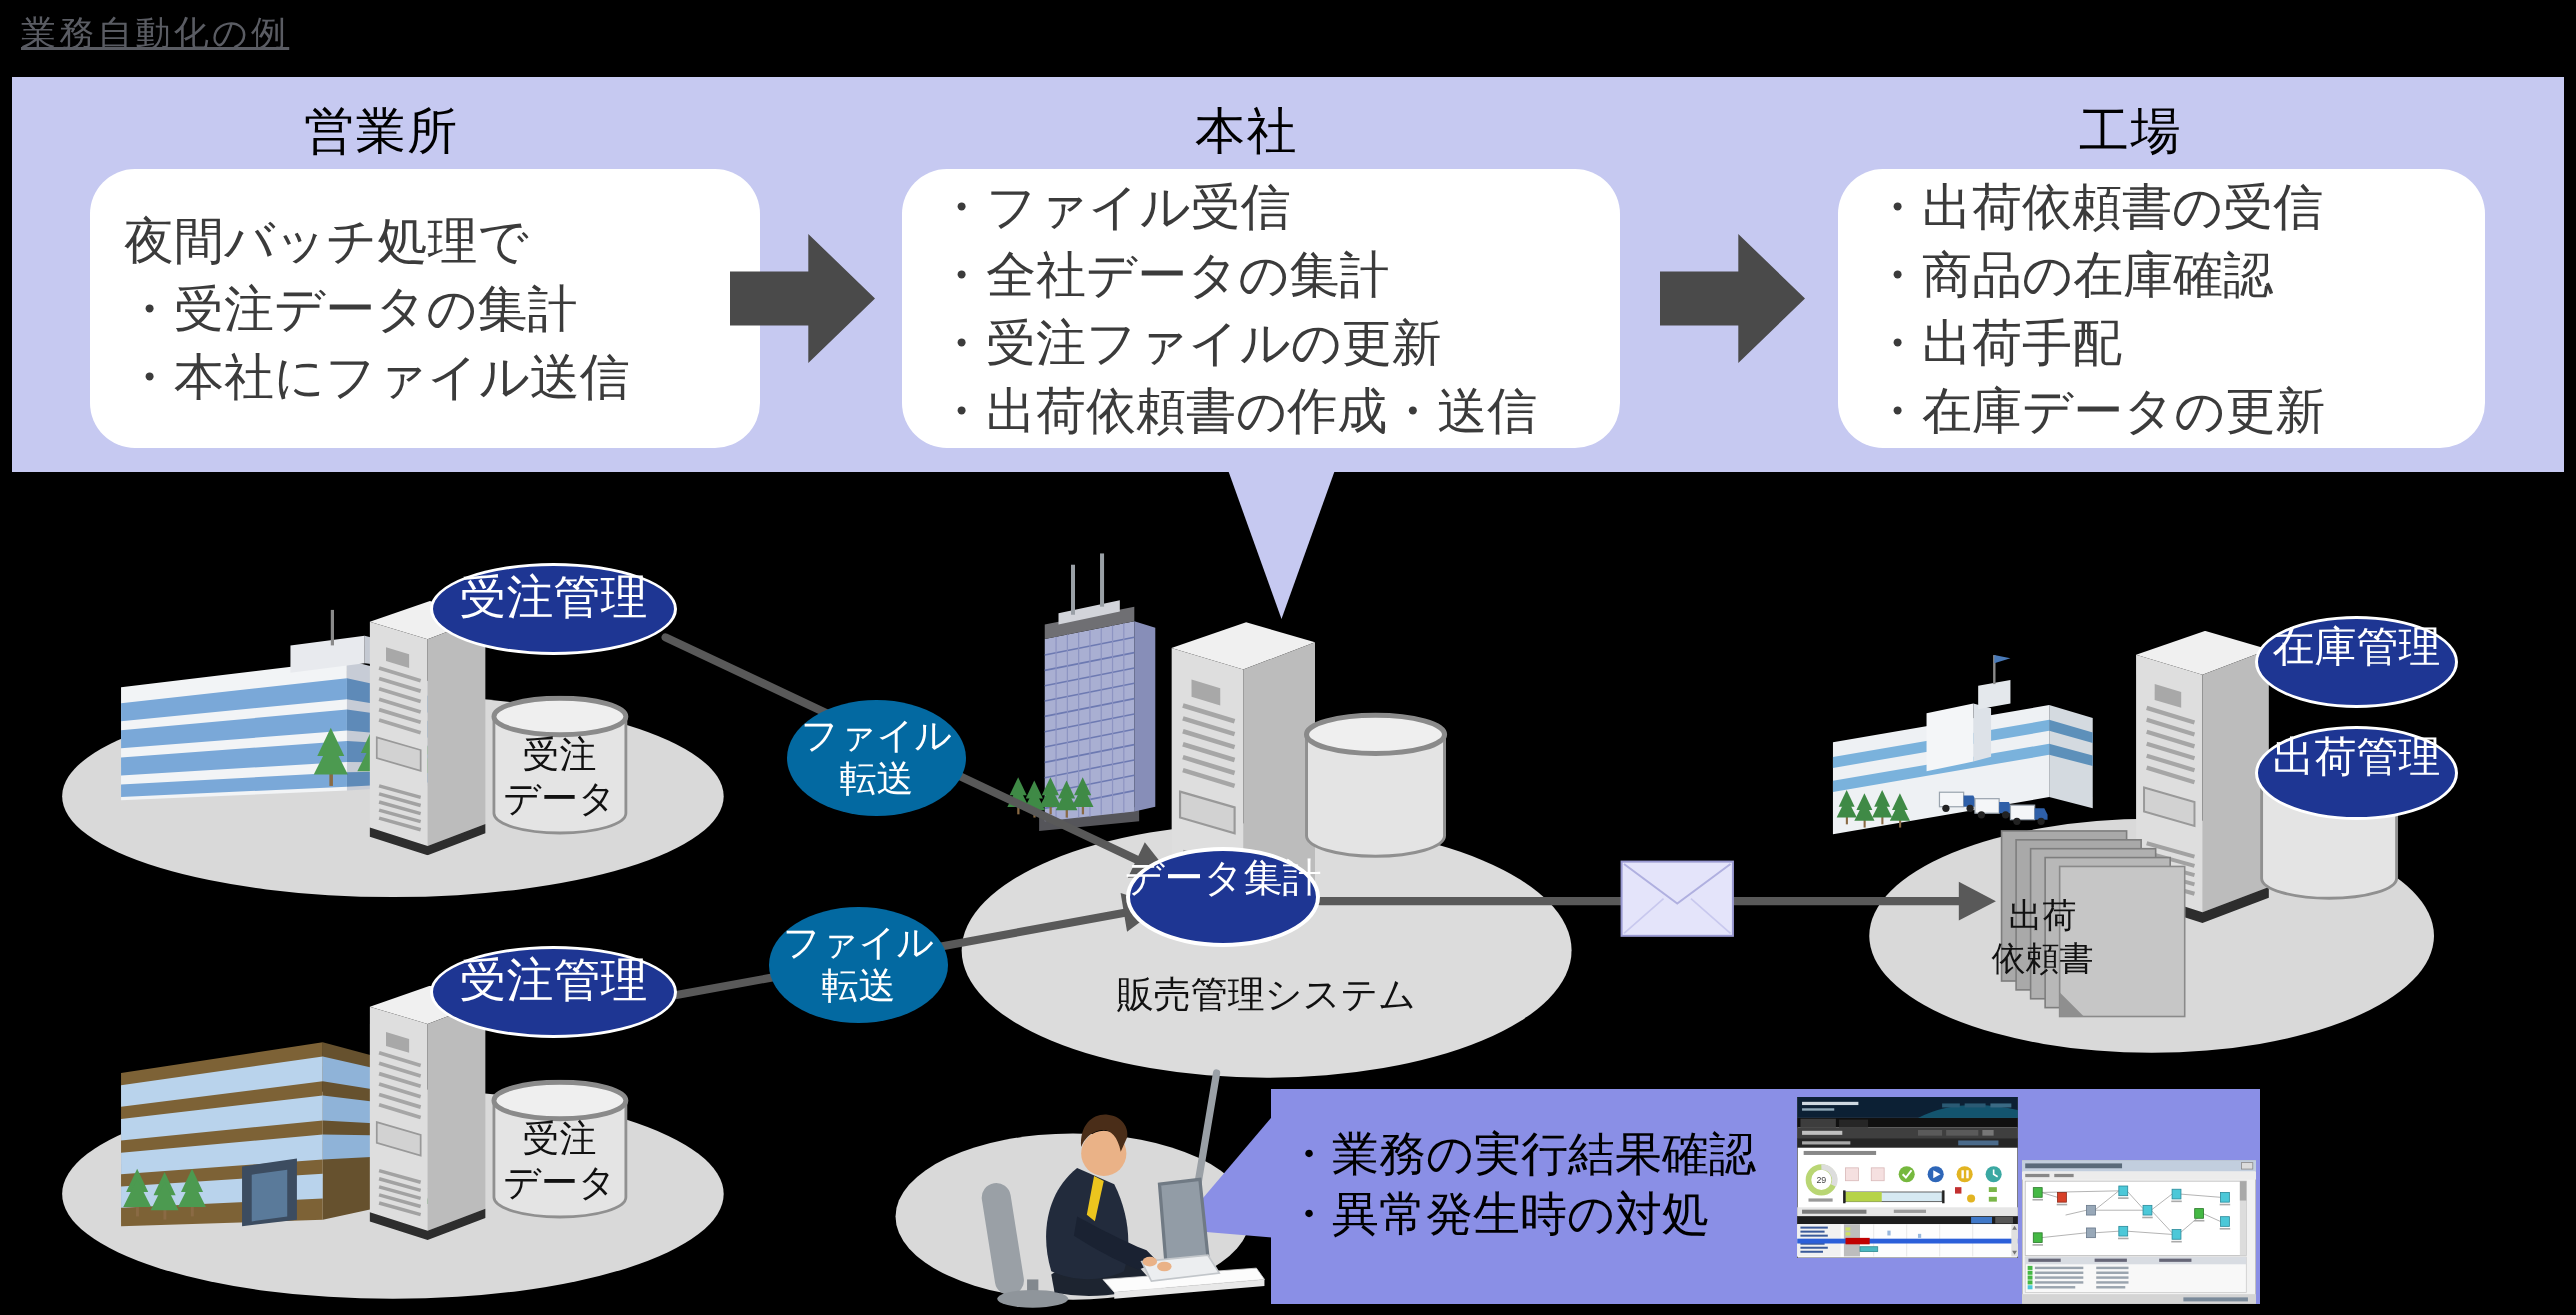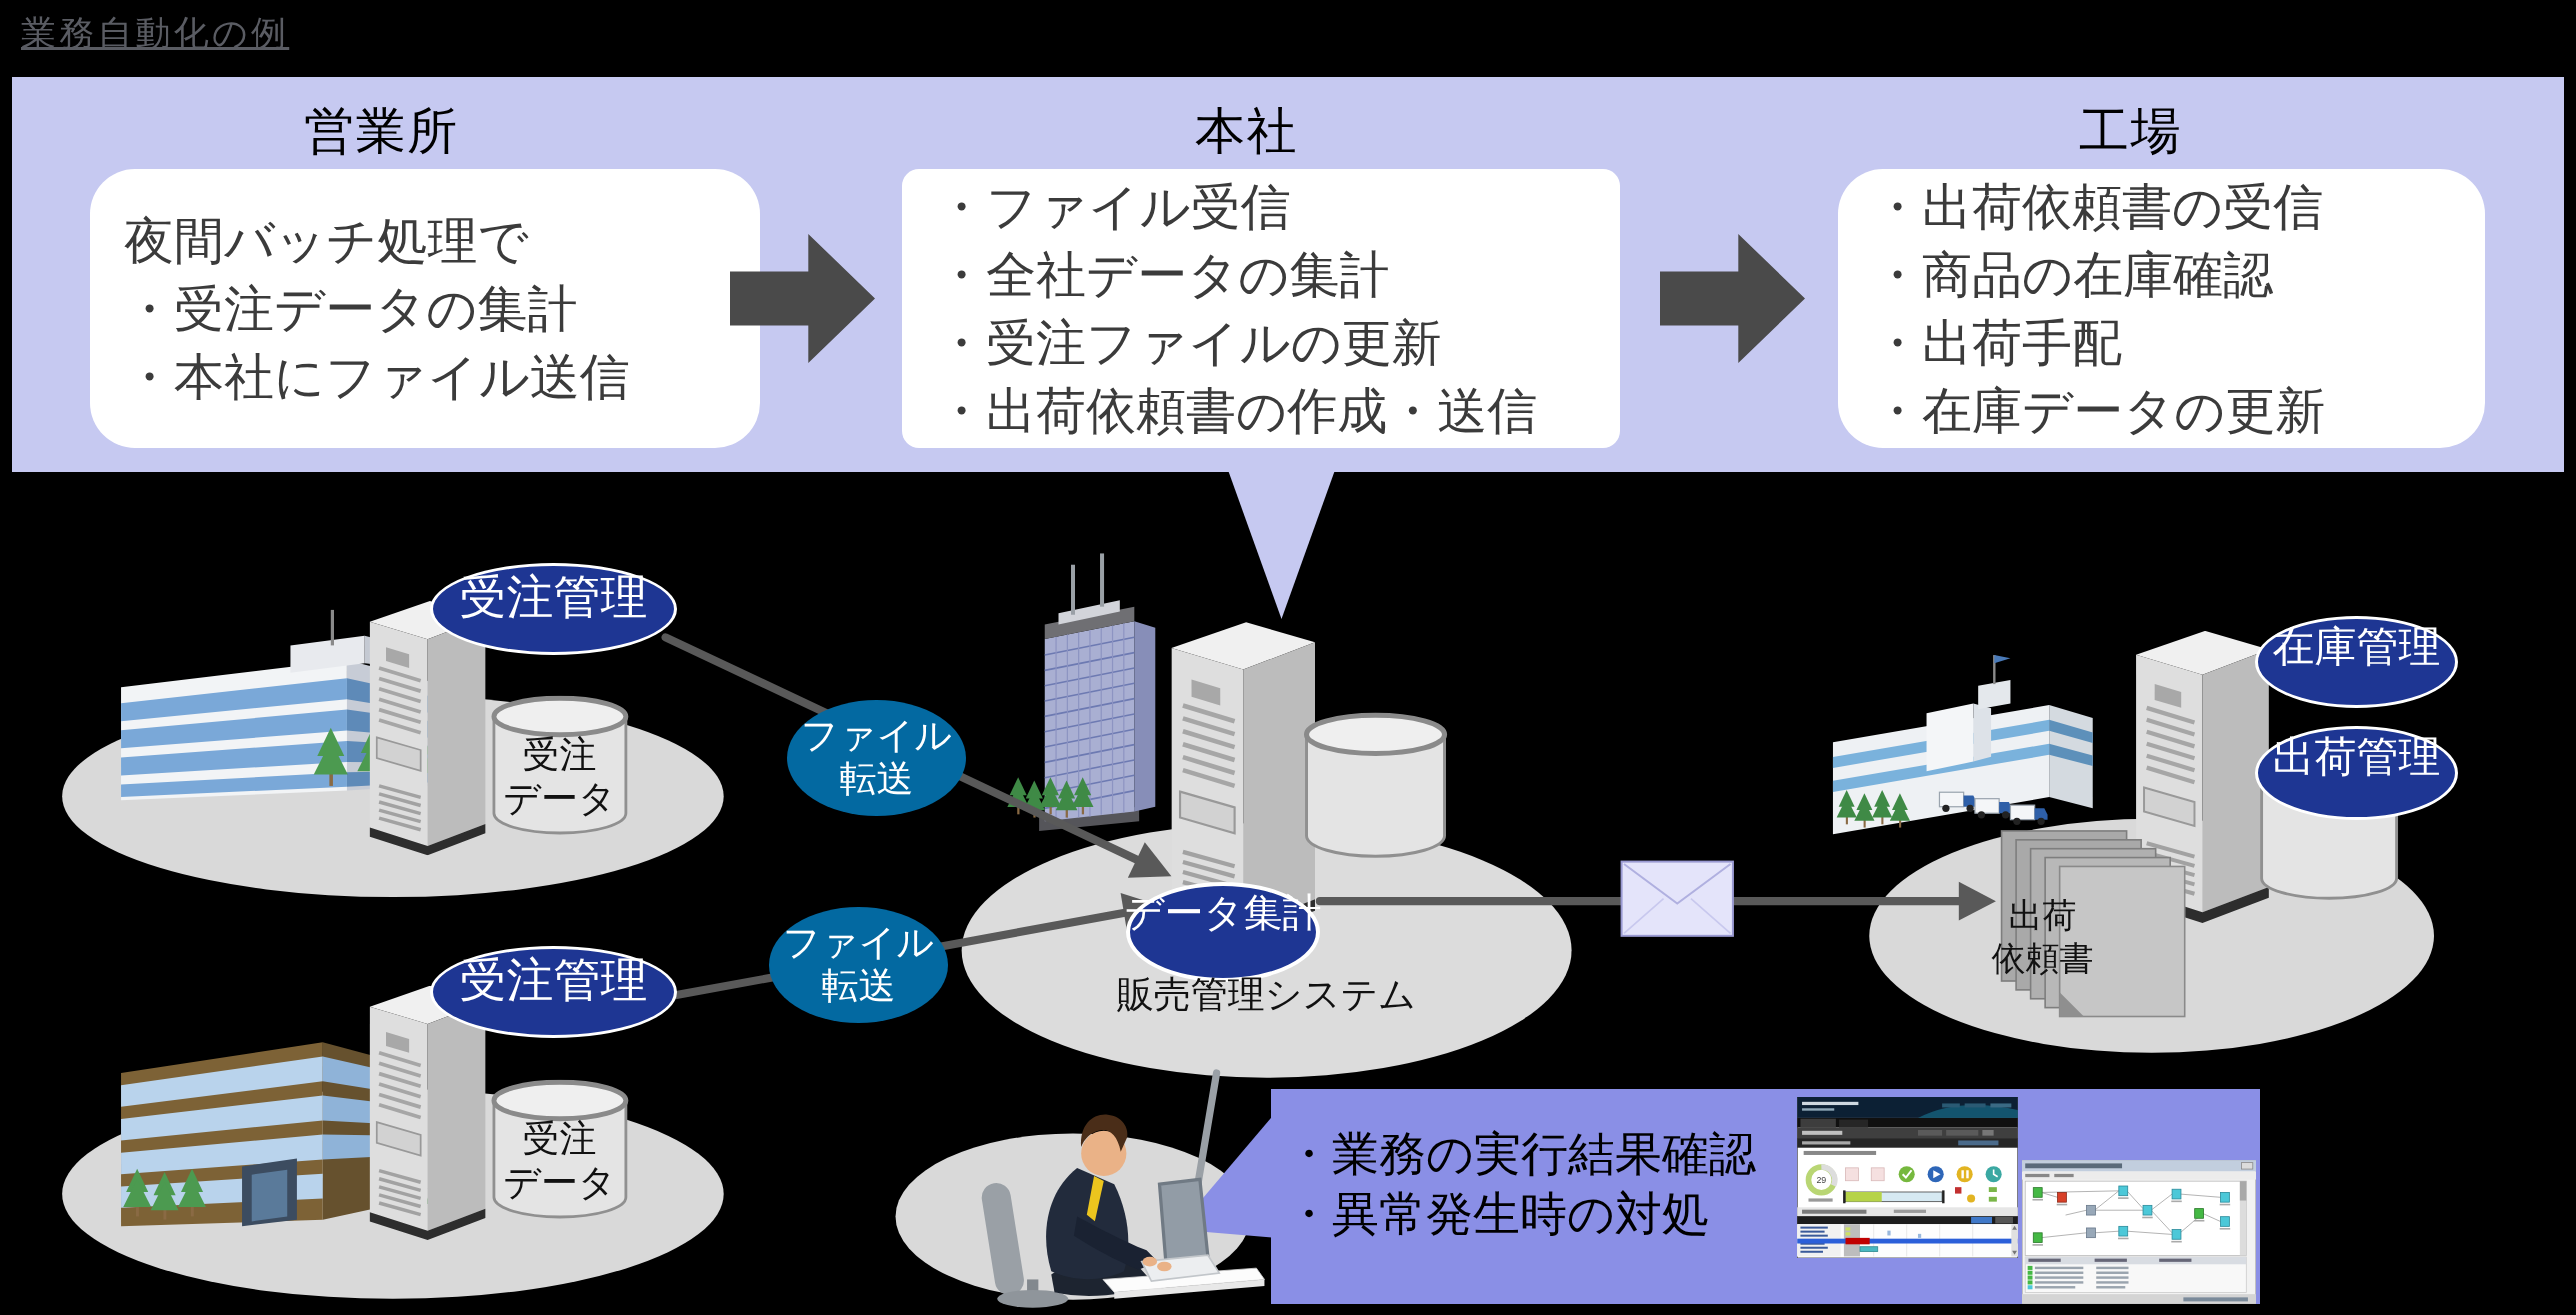--- a/index.html
+++ b/index.html
@@ -36,21 +36,21 @@
 
   <div class="abs sec-heading" style="left:220px;top:98px;width:323px;">営業所</div>
   <div class="abs sec-heading" style="left:1085px;top:98px;width:323px;">本社</div>
   <div class="abs sec-heading" style="left:1969px;top:98px;width:323px;">工場</div>
 
   <div class="abs white-box" style="left:90px;top:169px;width:670px;height:279px;">
     <div class="ln">夜間バッチ処理で</div>
     <div class="ln">・受注データの集計</div>
     <div class="ln">・本社にファイル送信</div>
   </div>
-  <div class="abs white-box" style="left:902px;top:169px;width:718px;height:279px;border-radius:17px;">
+  <div class="abs white-box" style="left:902px;top:169px;width:718px;height:279px;">
     <div class="ln">・ファイル受信</div>
     <div class="ln">・全社データの集計</div>
     <div class="ln">・受注ファイルの更新</div>
     <div class="ln">・出荷依頼書の作成・送信</div>
   </div>
   <div class="abs white-box" style="left:1838px;top:169px;width:647px;height:279px;">
     <div class="ln">・出荷依頼書の受信</div>
     <div class="ln">・商品の在庫確認</div>
     <div class="ln">・出荷手配</div>
     <div class="ln">・在庫データの更新</div>
@@ -265,21 +265,21 @@
 
     <polygon points="1577,1384 1577,1534 1458,1524" fill="#8a8fe6"></polygon>
   </svg>
 
   <div class="abs badge" style="left:430px;top:563px;width:247px;height:92px;font-size:47px;">
     <span>受注管理</span>
   </div>
   <div class="abs badge" style="left:430px;top:946px;width:247px;height:92px;font-size:47px;">
     <span>受注管理</span>
   </div>
-  <div class="abs badge" style="left:1126px;top:882px;width:194px;height:100px;font-size:39px;border-width:4px;">
+  <div class="abs badge" style="left:1126px;top:847px;width:194px;height:100px;font-size:39px;border-width:4px;">
     <span>データ集計</span>
   </div>
   <div class="abs badge" style="left:2255px;top:726px;width:203px;height:94px;font-size:42px;">
     <span>出荷管理</span>
   </div>
   <div class="abs badge" style="left:2255px;top:616px;width:203px;height:92px;font-size:42px;">
     <span>在庫管理</span>
   </div>
 
   <div class="abs gray-ellipse" style="left:787px;top:700px;width:179px;height:116px;font-size:37px;line-height:1.15;">

